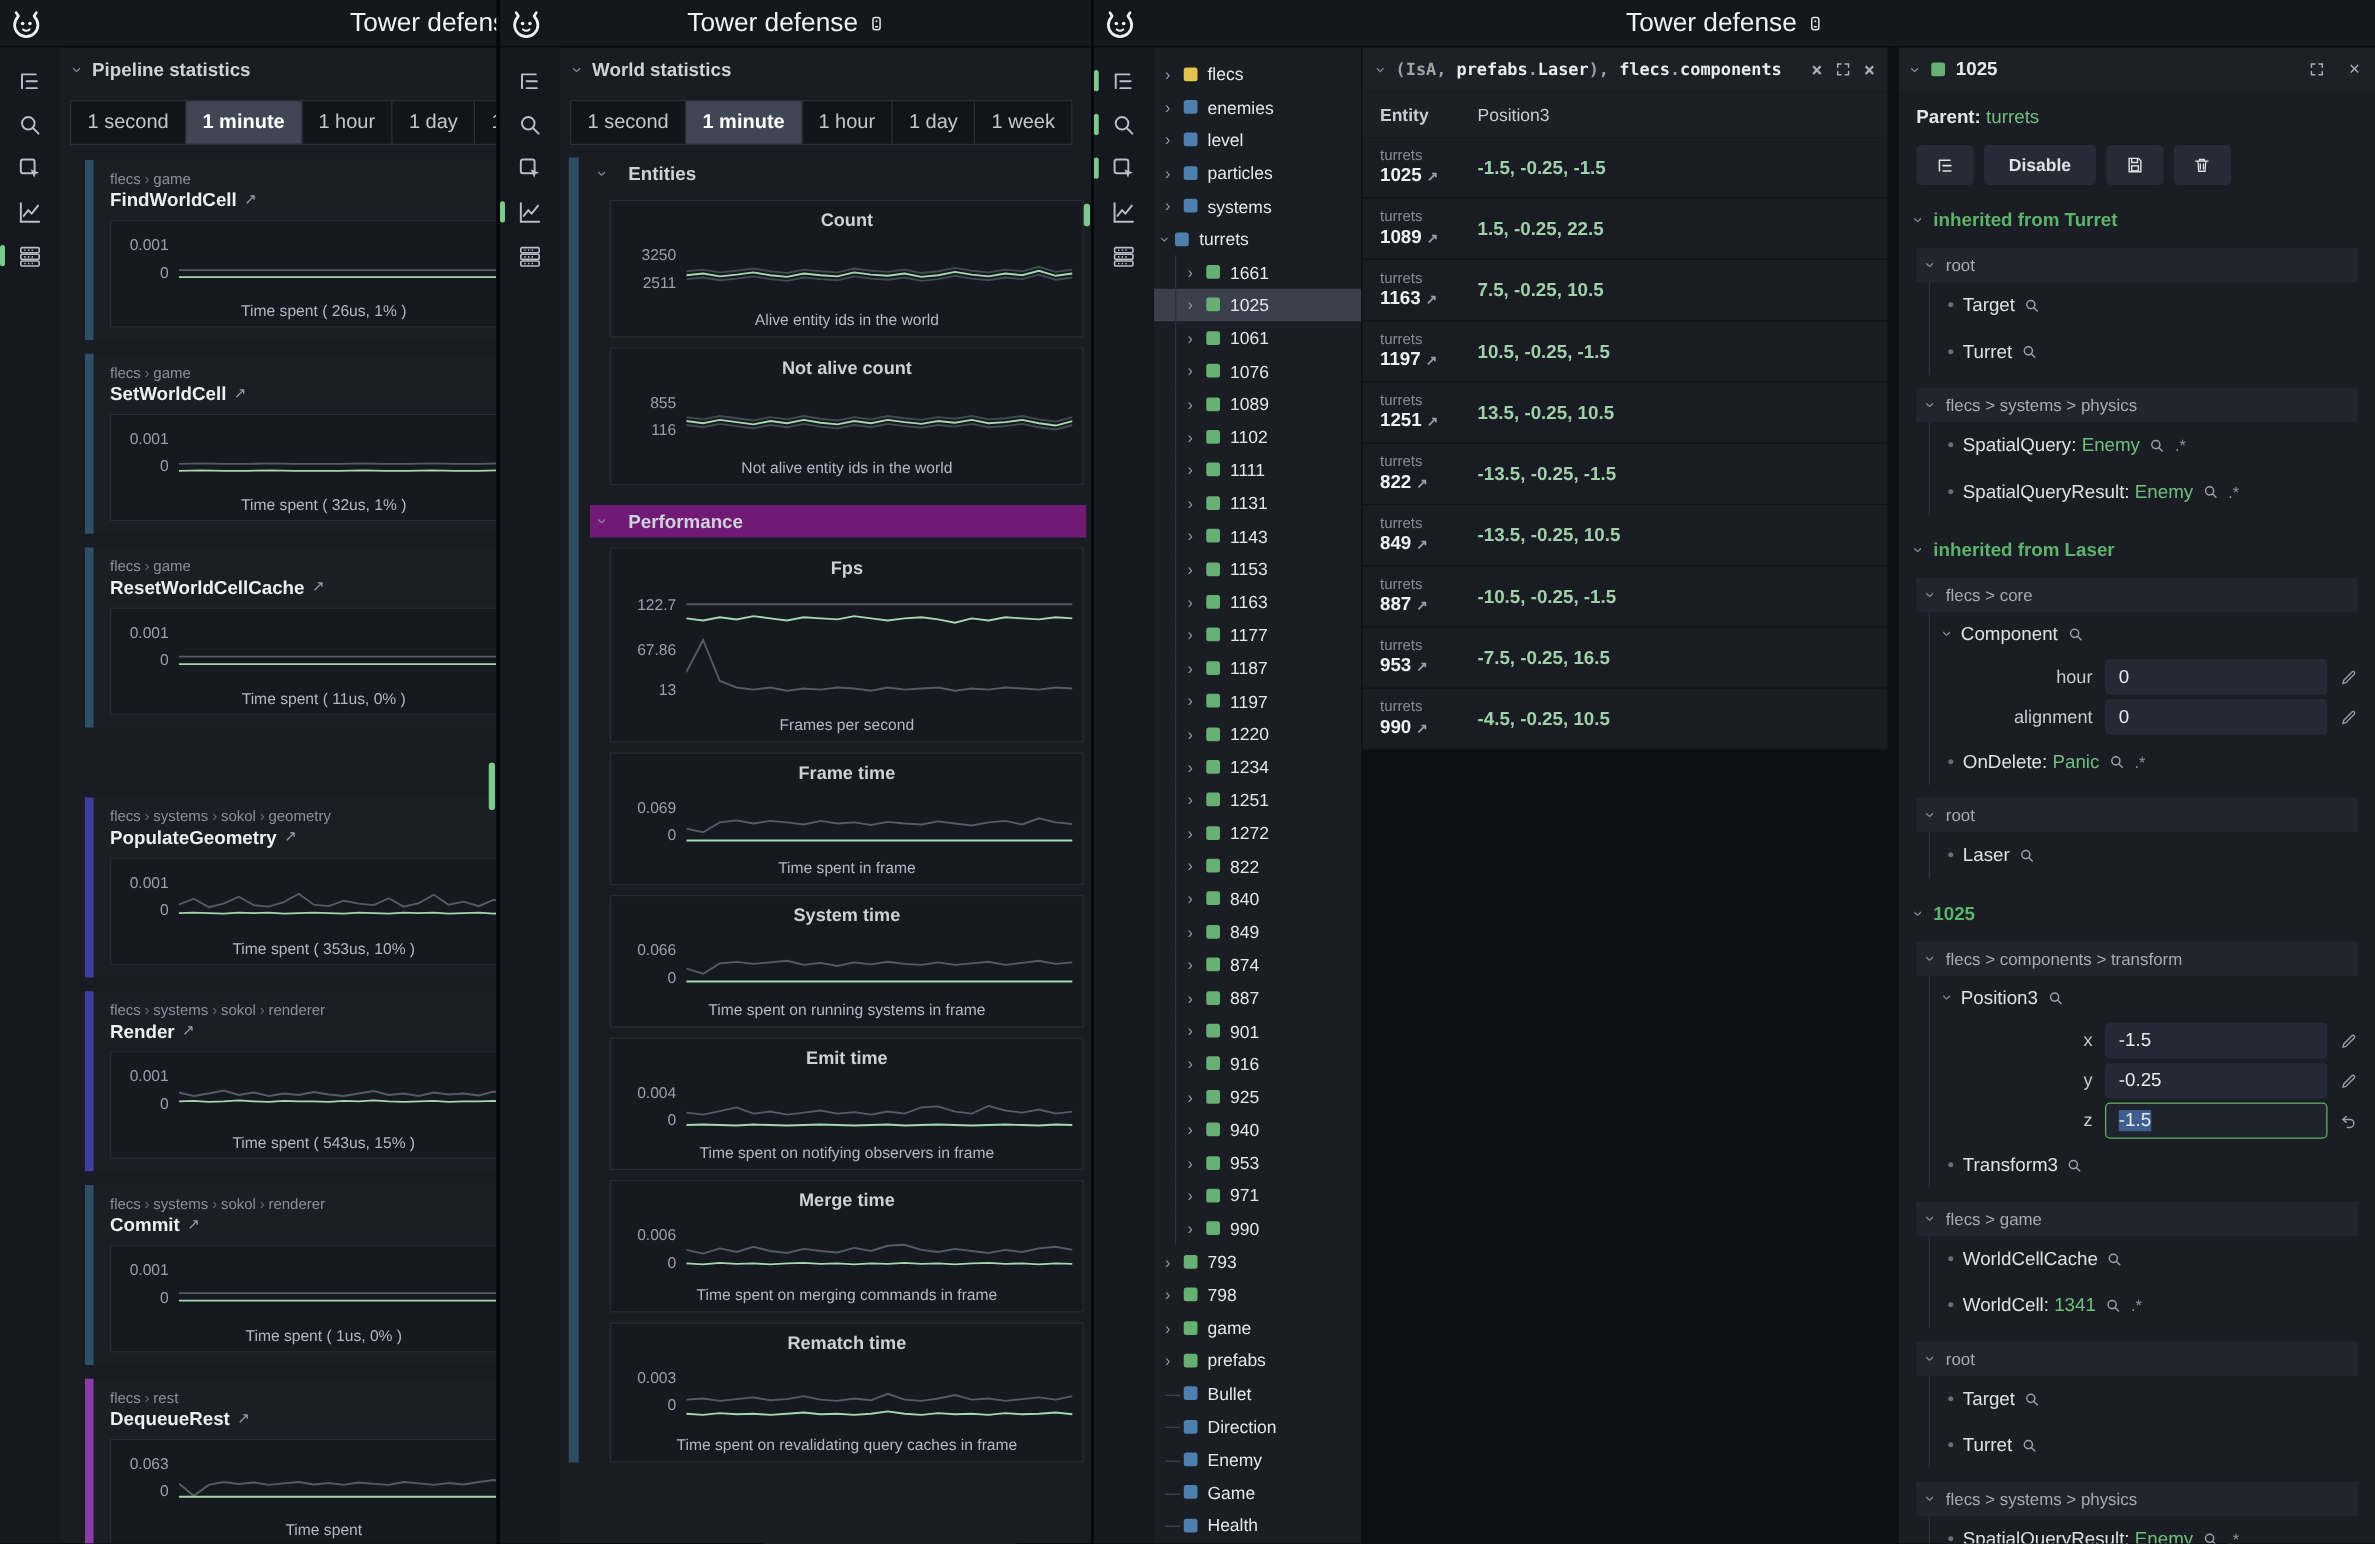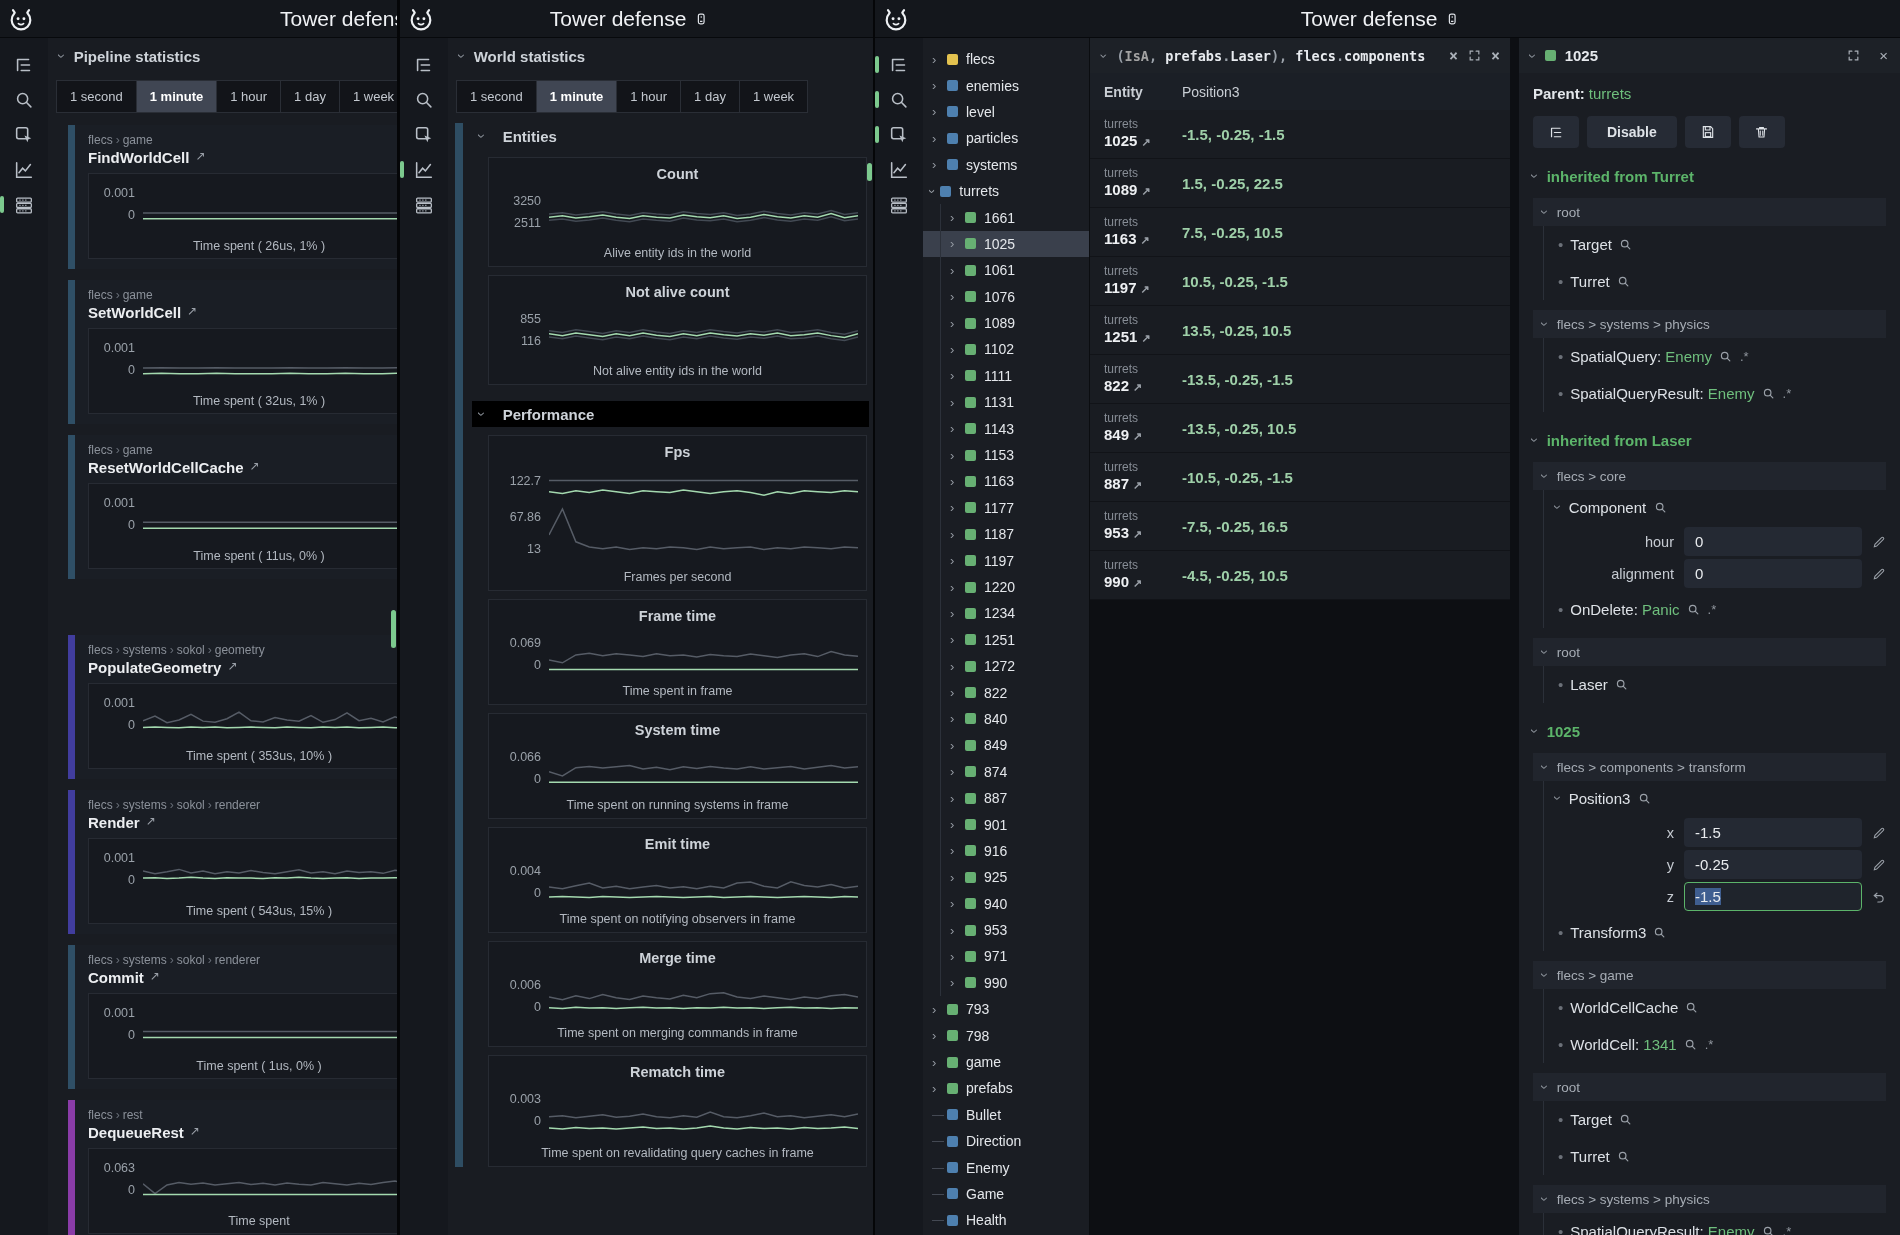--- a/index.html
+++ b/index.html
@@ -18,21 +18,21 @@
   .sidebar{width:48px;background:#15181e;position:relative;flex:none;padding-top:9px;box-sizing:border-box;}
   .sb-icon{width:48px;height:35px;display:flex;align-items:center;justify-content:center;color:#b9bfc7;cursor:pointer;}
   .sb-pill{position:absolute;left:0;width:4px;height:17px;border-radius:3px;background:#7cc98e;}
   .wmain{flex:1;position:relative;overflow:hidden;}
   .scroll-thumb{position:absolute;right:1px;width:5px;border-radius:3px;background:#7cc98e;}
 
   .panelhead{display:flex;align-items:center;gap:9px;height:36px;padding-left:12px;font-size:15px;font-weight:bold;color:#ced3d9;}
   .chev{display:inline-block;color:#8d939b;font-size:14px;font-weight:normal;line-height:1;}
   .chev.down{transform:rotate(90deg);}
   .tabbar{display:inline-flex;margin:6px 0 10px 8px;border:1px solid #2a2e36;background:#121419;}
-  .tab{padding:8px 13px;font-size:13px;color:#c3c8cf;border-right:1px solid #2a2e36;cursor:pointer;white-space:nowrap;}
+  .tab{padding:8px 13px;font-size:16px;color:#c3c8cf;border-right:1px solid #2a2e36;cursor:pointer;white-space:nowrap;}
   .tab:last-child{border-right:none;}
   .tab.active{background:#404653;color:#ffffff;font-weight:bold;}
 
   
   .cards{padding:2px 0 0 20px;}
   .p-card{display:flex;margin-bottom:11px;width:372px;}
   .p-card.gap-before{margin-top:56px;}
   .p-bar{width:7px;flex:none;}
   .p-main{flex:1;background:#1a1e25;padding:8px 10px 10px 13px;}
   .crumb{font-size:12px;color:#8b919a;}
@@ -42,21 +42,21 @@
   .extlink{color:#9aa0a8;font-size:12px;margin-left:6px;cursor:pointer;}
   .plotbox{margin-top:7px;background:#16191f;border:1px solid #272b33;position:relative;height:84px;}
   .ylab{position:absolute;left:0;width:46px;text-align:right;font-size:12.5px;color:#9aa1a9;}
   .plot{position:absolute;}
   .pcaption{position:absolute;bottom:5px;left:0;right:0;text-align:center;font-size:12.5px;color:#b3b9c1;}
 
   
   .w2content{position:relative;}
   .w2bar{position:absolute;left:7px;top:0;bottom:0;width:8px;background:#2e4d63;}
   .s-head{display:flex;align-items:center;gap:18px;height:26px;margin:0 0 8px 32px;font-size:15px;font-weight:bold;color:#ced3d9;}
-  .s-head.band{background:#000000;margin-left:24px;padding-left:8px;margin-right:4px;}
+  .s-head.band{background:#701a75;margin-left:24px;padding-left:8px;margin-right:4px;}
   .s-head.mt{margin-top:16px;}
   .s-card{position:relative;background:#16191f;border:1px solid #272b33;margin:0 6px 8px 40px;}
   .s-title{position:absolute;top:8px;left:0;right:0;text-align:center;font-size:14.5px;font-weight:bold;color:#cdd2d8;}
   .s-ylab{position:absolute;left:0;width:52px;text-align:right;font-size:12.5px;color:#9aa1a9;}
 
   
   .tree{position:absolute;left:0;top:0;width:167px;bottom:0;background:#1a1d23;border-right:1px solid #0b0d10;padding-top:8px;box-sizing:border-box;overflow:hidden;}
   .trow{display:flex;align-items:center;height:26.4px;font-size:14px;position:relative;padding-left:9px;white-space:nowrap;cursor:pointer;}
   .trow.d1{padding-left:27px;}
   .trow.d1::before{content:"";position:absolute;left:17px;top:0;bottom:0;border-left:1px solid #2c313a;}

